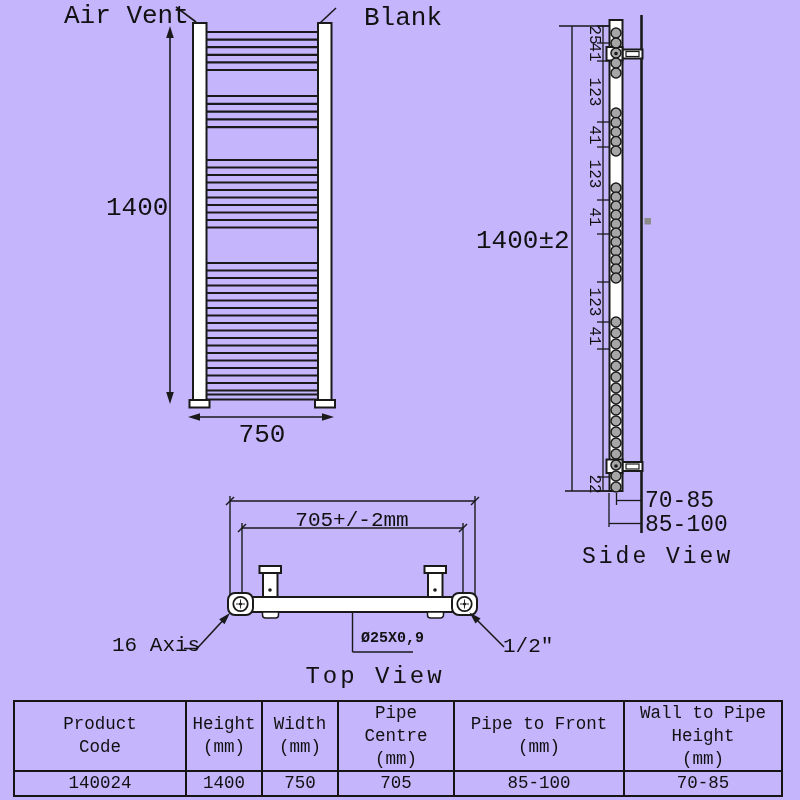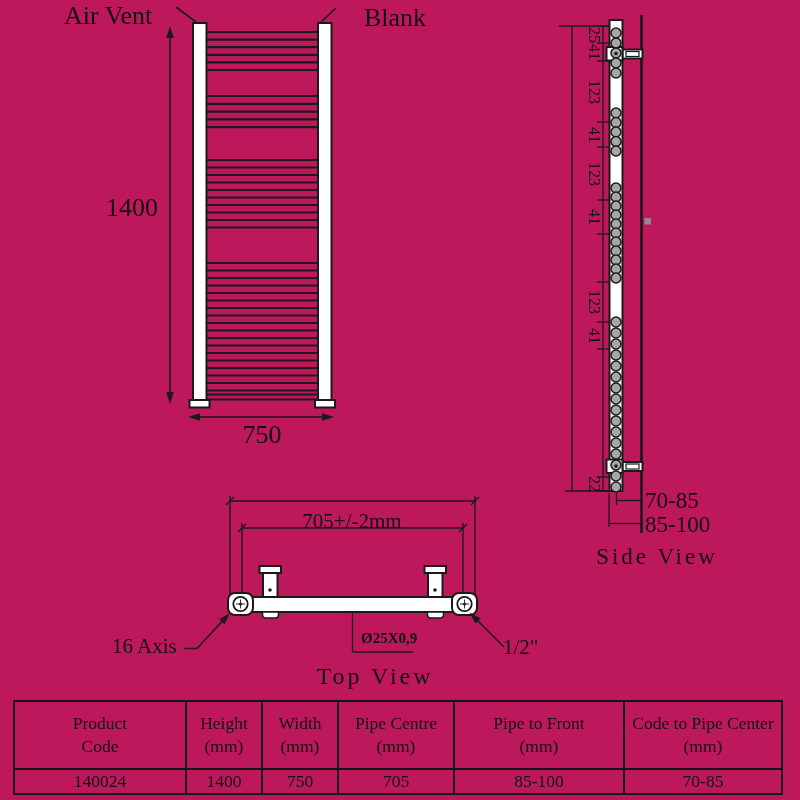--- a/index.html
+++ b/index.html
@@ -1,18 +1,18 @@
 <!DOCTYPE html>
 <html><head>
 <meta charset="utf-8">
 <style>
   html,body{margin:0;padding:0;background:#fff;}
   #canvas{
-    position:relative;width:800px;height:800px;background:#be185d;
-    font-family:Liberation Serif, serif;color:#111;overflow:hidden;
+    position:relative;width:800px;height:800px;background:#c4b5fd;
+    font-family:Liberation Mono, monospace;color:#111;overflow:hidden;
   }
   #drawing{position:absolute;left:0;top:0;}
   .lbl{position:absolute;white-space:nowrap;color:#111;}
   .lbl-big{font-size:26px;}
   .lbl-mid{font-size:21px;}
   .lbl-dim{font-size:23px;}
   .caption{font-size:22px;letter-spacing:2px;text-align:center;}
   .caption-wide{font-size:23px;letter-spacing:3px;text-align:center;}
   .center{text-align:center;}
   .bold{font-weight:bold;}
@@ -246,20 +246,21 @@
       <line x1="504" y1="647" x2="472" y2="615" stroke-width="1.6"></line>
       <polygon points="469.5,612.5 480.6,618.5 475.5,623.6" fill="#1a1a1a" stroke="none"></polygon>
     </g>
   </svg>
 
   <div class="lbl lbl-big" style="left:64px;top:1px;">Air Vent</div>
   <div class="lbl lbl-big" style="left:336px;top:3px;margin-left:28px;">Blank</div>
   <div class="lbl lbl-big" style="left:106px;top:193px;">1400</div>
   <div class="lbl lbl-big center" style="left:193px;top:420px;width:138px;">750</div>
 
+  <div class="lbl lbl-big" style="left:476px;top:226px;">1400±2</div>
   <div class="lbl lbl-dim" style="left:645px;top:488px;">70-85</div>
   <div class="lbl lbl-dim" style="left:645px;top:512px;">85-100</div>
   <div class="lbl caption-wide" style="left:582px;top:544px;width:150px;">Side View</div>
 
   <div class="lbl lbl-mid center" style="left:282px;top:509px;width:140px;">705+/-2mm</div>
   <div class="lbl lbl-mid" style="left:112px;top:634px;">16 Axis</div>
   <div class="lbl bold" style="left:361px;top:630px;font-size:15px;">Ø25X0,9</div>
   <div class="lbl lbl-mid" style="left:503px;top:635px;">1/2"</div>
   <div class="lbl caption-wide" style="left:300px;top:663px;width:150px;font-size:24px;">Top View</div>
 
@@ -300,21 +301,21 @@
         </th>
         <th>
           <span class="hline">Pipe Centre</span>
           <span class="hline">(mm)</span>
         </th>
         <th>
           <span class="hline">Pipe to Front</span>
           <span class="hline">(mm)</span>
         </th>
         <th>
-          <span class="hline">Code to Pipe Center</span>
+          <span class="hline">Wall to Pipe Height</span>
           <span class="hline">(mm)</span>
         </th>
       </tr>
     </thead>
     <tbody>
       <tr>
         <td>140024</td>
         <td>1400</td>
         <td>750</td>
         <td>705</td>

